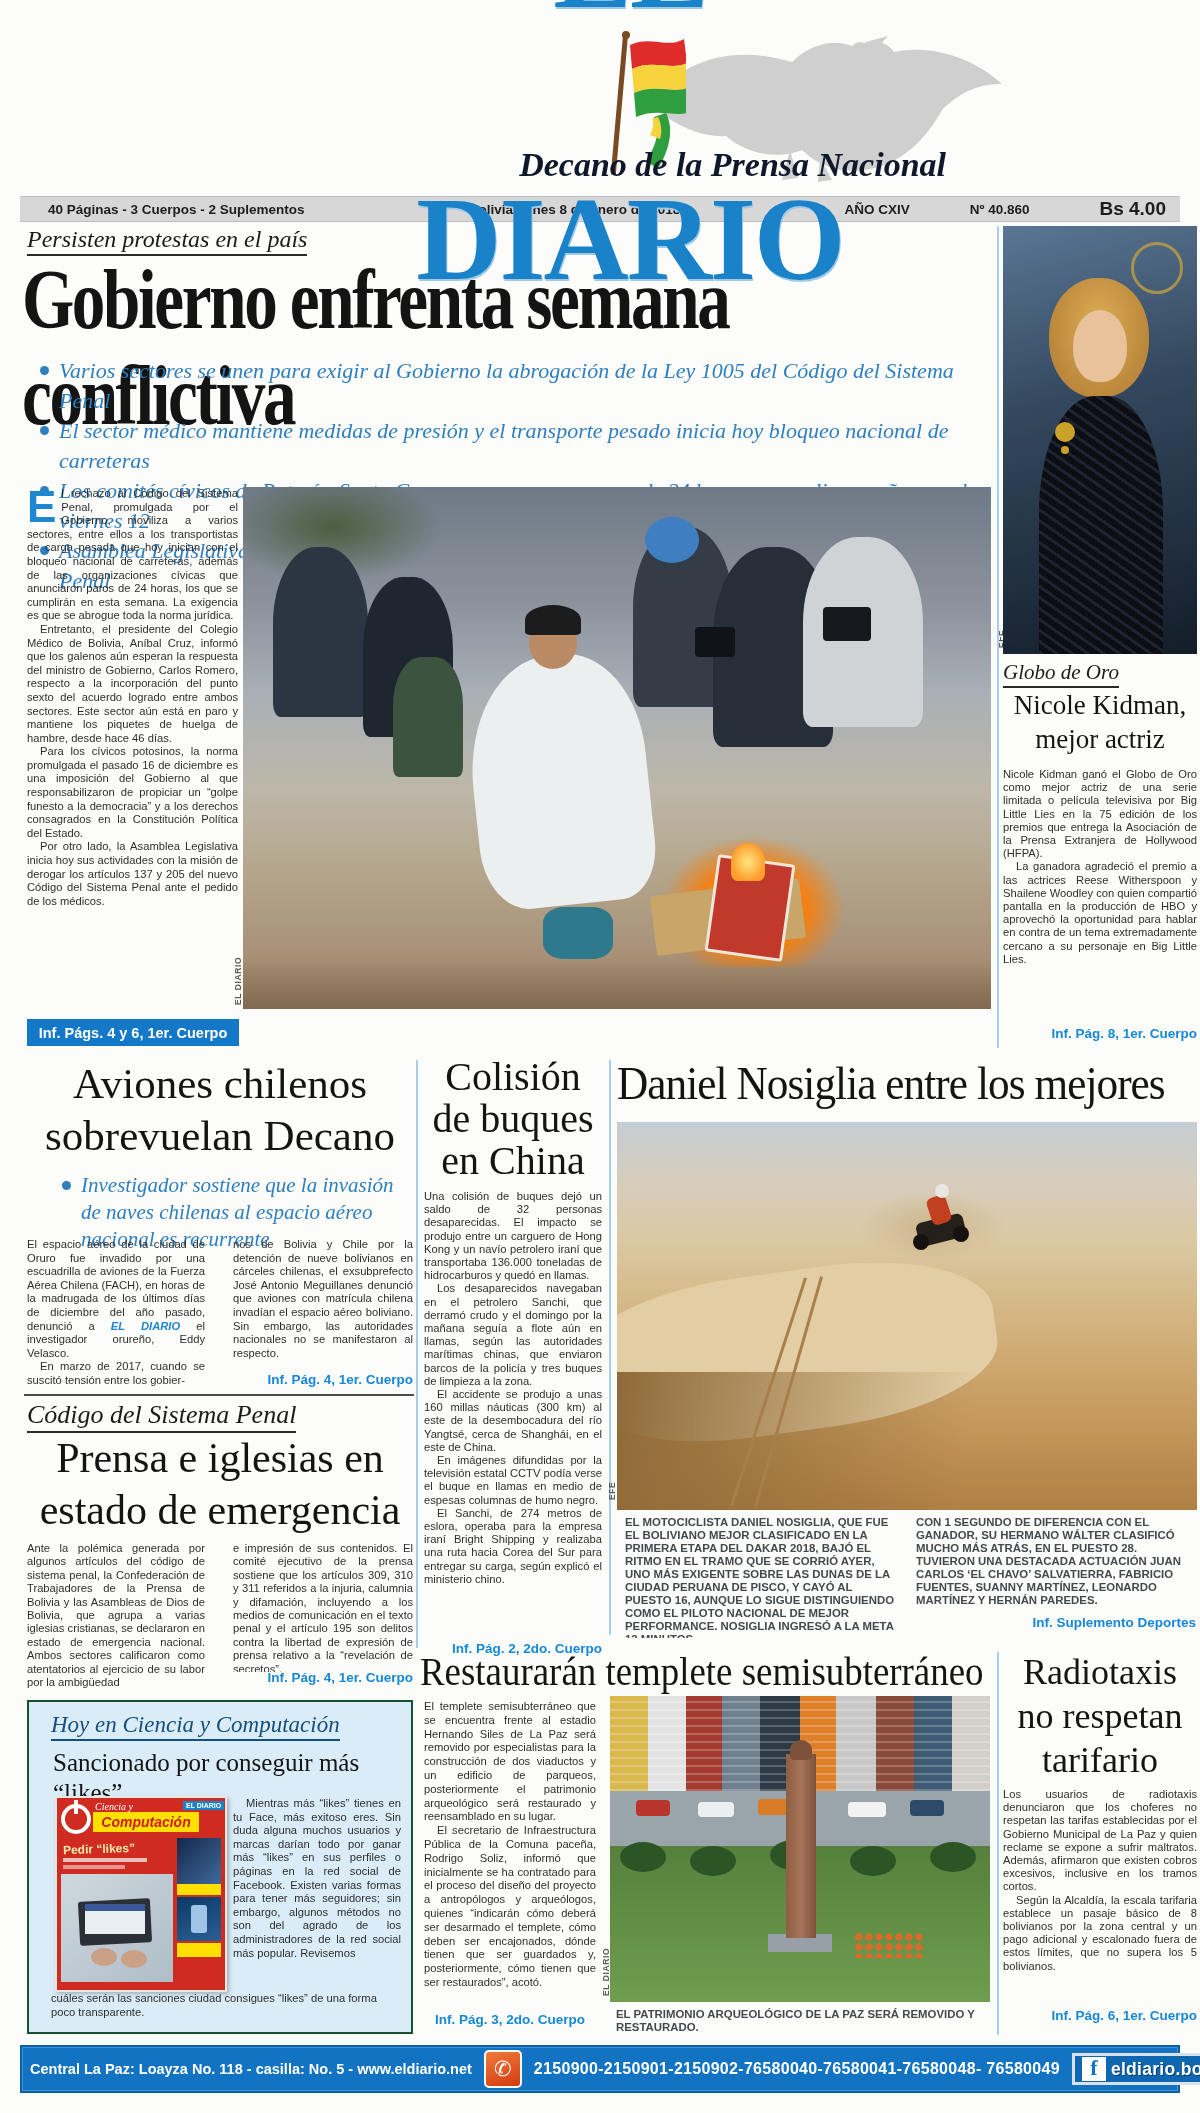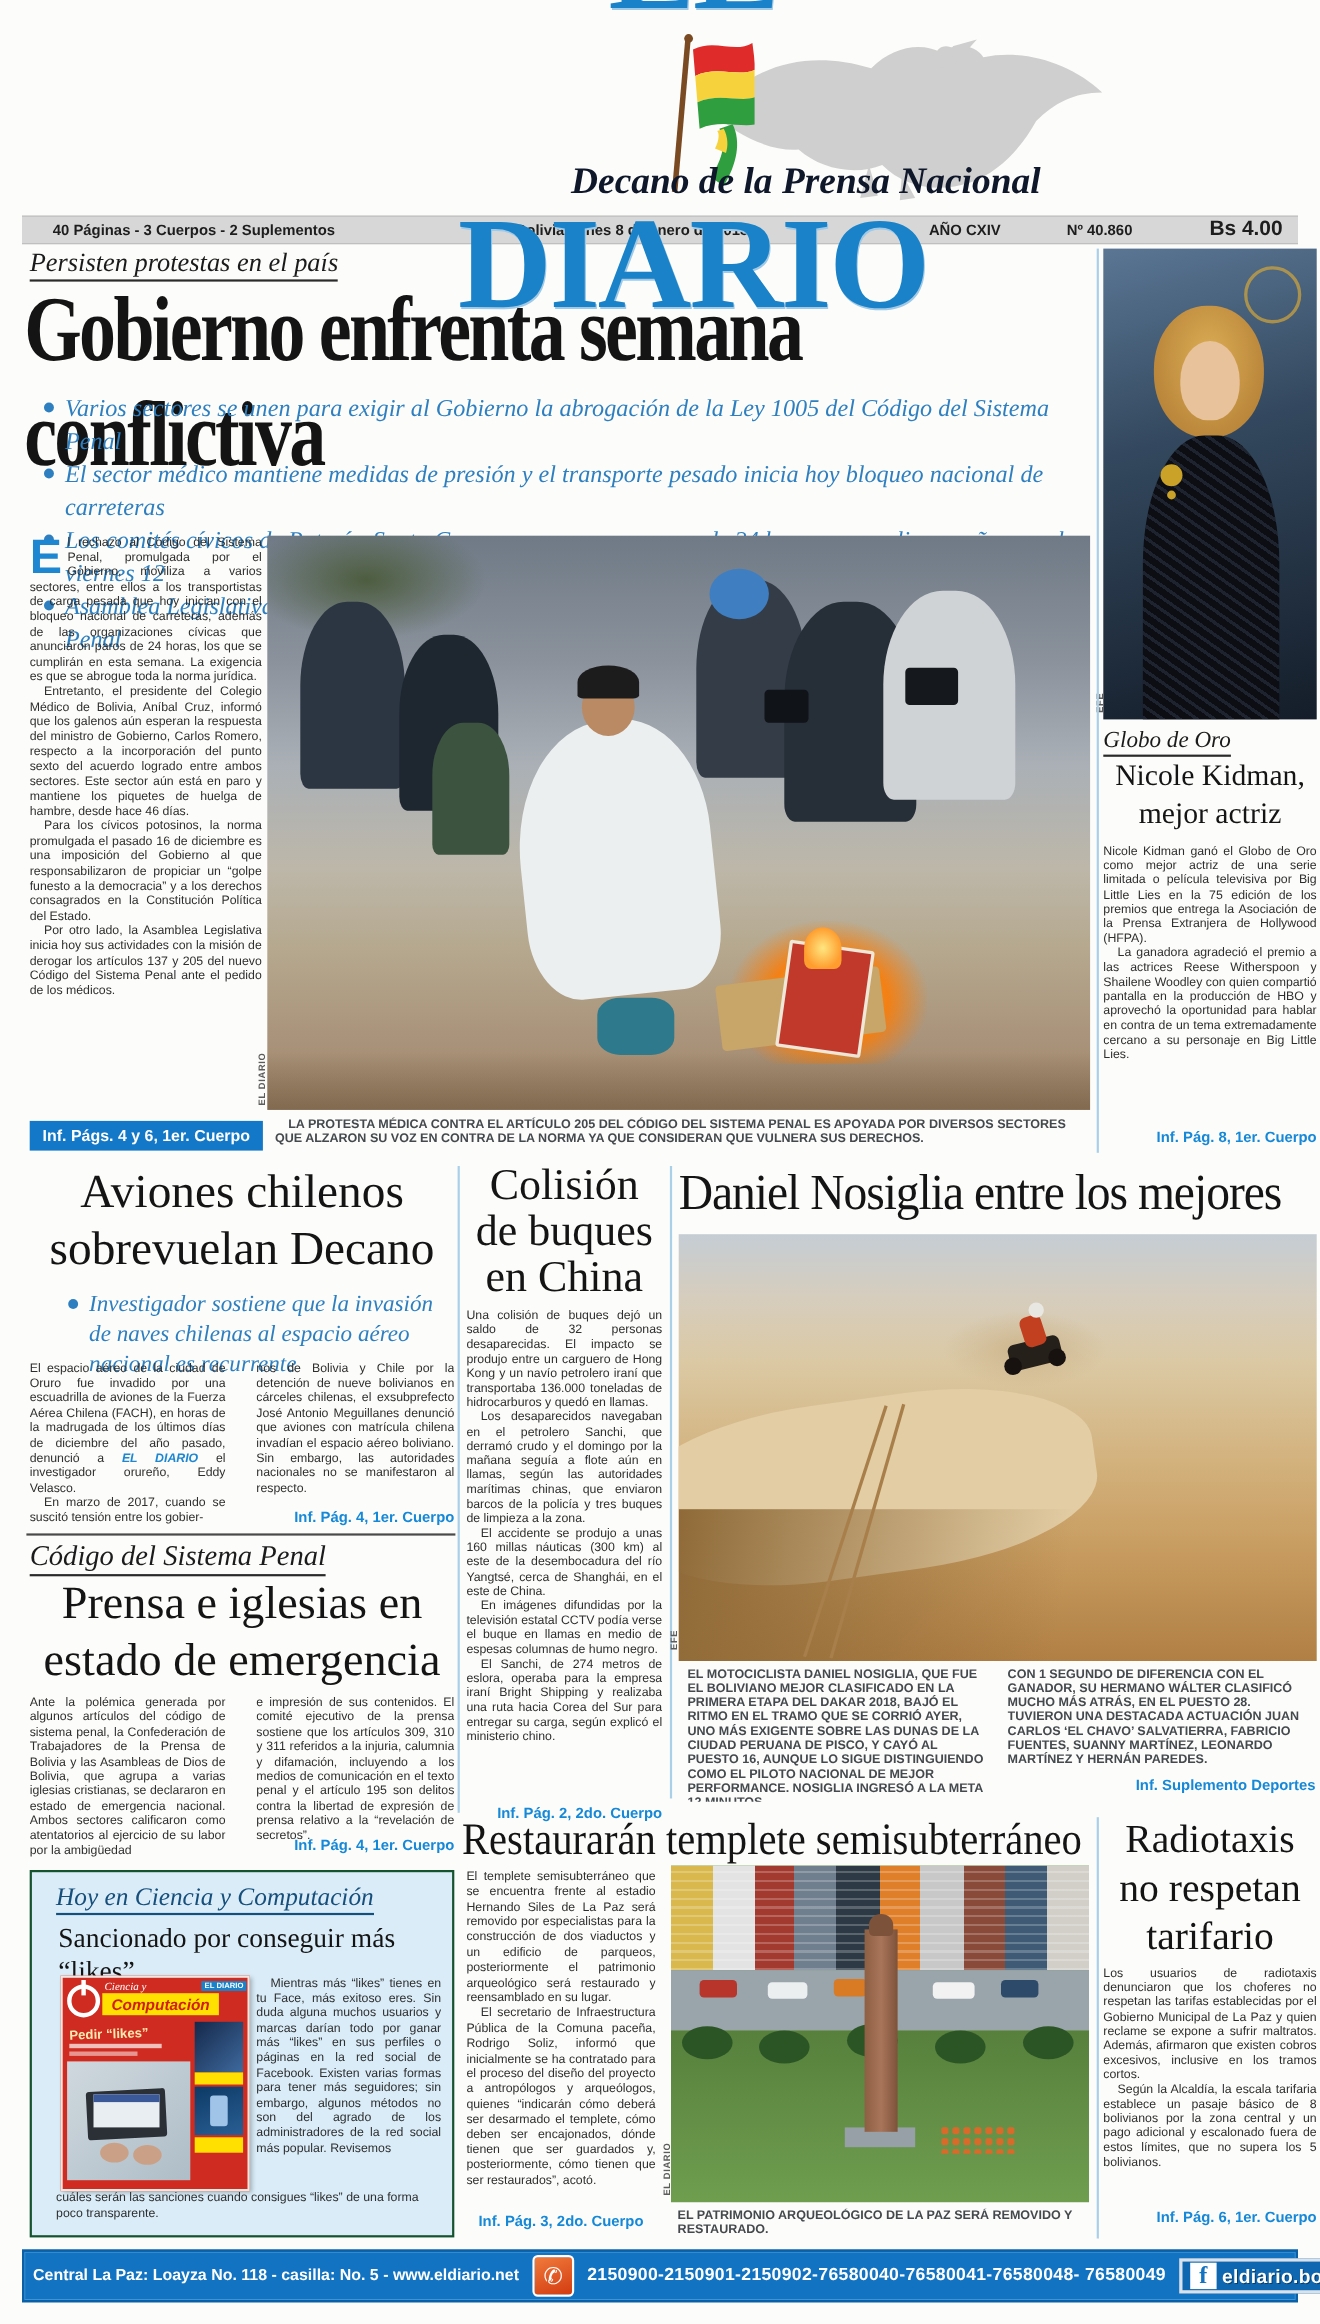--- a/index.html
+++ b/index.html
@@ -141,21 +141,20 @@
     <div class="shape" style="left:282px;top:118px;width:56px;height:30px;background:#1c1c1c;border-radius:50% 50% 10% 10%;"></div>
     <div class="shape" style="left:300px;top:420px;width:70px;height:52px;background:#2e7a8c;border-radius:30%;"></div>
     <div class="shape" style="left:420px;top:350px;width:180px;height:130px;background:radial-gradient(ellipse at 50% 55%,#ffb347 0%,#ff7b00 42%,rgba(255,123,0,0) 72%);opacity:.85;"></div>
     <div class="shape" style="left:410px;top:400px;width:150px;height:60px;background:#c8a568;transform:rotate(-7deg);border-radius:4px;"></div>
     <div class="shape" style="left:468px;top:372px;width:72px;height:92px;background:#c0392b;border:3px solid #efe7d8;transform:rotate(8deg);border-radius:3px;"></div>
     <div class="shape" style="left:488px;top:356px;width:34px;height:38px;background:radial-gradient(#ffe680,#ff9d2e 70%);border-radius:50% 50% 20% 20%;"></div>
     <div class="shape" style="left:0;top:470px;width:748px;height:52px;background:linear-gradient(180deg,rgba(120,98,70,.0),rgba(96,76,52,.45));"></div>
   </div>
   <div class="abs vcred" style="left:233px;top:1005px;">EL DIARIO</div>
 
-  <div class="abs caption" style="left:250px;top:1016px;width:742px;height:32px;text-indent:12px;">LA PROTESTA MÉDICA CONTRA EL ARTÍCULO 205 DEL CÓDIGO DEL SISTEMA PENAL ES APOYADA POR DIVERSOS SECTORES QUE ALZARON SU VOZ EN CONTRA DE LA NORMA YA QUE CONSIDERAN QUE VULNERA SUS DERECHOS.</div>
 
   <div class="abs vline" style="left:997px;top:226px;height:822px;"></div>
 
   <div class="abs kicker" style="left:1003px;top:660px;font-size:21px;">Globo de Oro</div>
   <div class="abs headline" style="left:1003px;top:688px;width:194px;font-size:27px;line-height:34px;text-align:center;">Nicole Kidman, mejor actriz</div>
   <div class="abs body-text" style="left:1003px;top:768px;width:194px;height:246px;line-height:13.2px;">
     <p class="ni">Nicole Kidman ganó el Globo de Oro como mejor actriz de una serie limitada o película televisiva por Big Little Lies en la 75 edición de los premios que entrega la Asociación de la Prensa Extranjera de Hollywood (HFPA).</p>
     <p>La ganadora agradeció el premio a las actrices Reese Witherspoon y Shailene Woodley con quien compartió pantalla en la producción de HBO y aprovechó la oportunidad para hablar en contra de un tema extremadamente cercano a su personaje en Big Little Lies.</p>
   </div>
   <div class="abs inf" style="left:1003px;top:1026px;width:194px;text-align:right;">Inf. Pág. 8, 1er. Cuerpo</div>
@@ -250,21 +249,21 @@
       <div class="shape" style="left:120px;top:86px;width:44px;height:11px;background:#ffe000;"></div>
       <div class="shape" style="left:120px;top:99px;width:44px;height:44px;background:linear-gradient(160deg,#0d3a66,#2a5f94);">
         <div class="shape" style="left:14px;top:8px;width:16px;height:28px;background:#9fc4e8;border-radius:3px;"></div>
       </div>
       <div class="shape" style="left:120px;top:145px;width:44px;height:14px;background:#ffe000;"></div>
     </div>
     <div class="abs body-text" style="left:204px;top:95px;width:168px;height:192px;line-height:13.6px;">
       <p class="ni" style="text-indent:13px;">Mientras más “likes” tienes en tu Face, más exitoso eres. Sin duda alguna muchos usuarios y marcas darían todo por ganar más “likes” en sus perfiles o páginas en la red social de Facebook. Existen varias formas para tener más seguidores; sin embargo, algunos métodos no son del agrado de los administradores de la red social más popular. Revisemos</p>
     </div>
     <div class="abs body-text" style="left:22px;top:290px;width:352px;height:30px;text-align:left;">
-      <p class="ni">cuáles serán las sanciones cuando consigues “likes” de una forma poco transparente.</p>
+      <p class="ni">cuáles serán las sanciones ciudad consigues “likes” de una forma poco transparente.</p>
     </div>
   </div>
 
   <div class="abs headline" style="left:420px;top:1648px;width:640px;font-size:41px;line-height:46px;transform:scaleX(.9);transform-origin:left top;white-space:nowrap;">Restaurarán templete semisubterráneo</div>
   <div class="abs body-text" style="left:424px;top:1700px;width:172px;height:306px;line-height:13.8px;">
     <p class="ni">El templete semisubterráneo que se encuentra frente al estadio Hernando Siles de La Paz será removido por especialistas para la construcción de dos viaductos y un edificio de parqueos, posteriormente el patrimonio arqueológico será restaurado y reensamblado en su lugar.</p>
     <p>El secretario de Infraestructura Pública de la Comuna paceña, Rodrigo Soliz, informó que inicialmente se ha contratado para el proceso del diseño del proyecto a antropólogos y arqueólogos, quienes “indicarán cómo deberá ser desarmado el templete, cómo deben ser encajonados, dónde tienen que ser guardados y, posteriormente, cómo tienen que ser restaurados”, acotó.</p>
   </div>
   <div class="abs inf" style="left:424px;top:2012px;width:172px;text-align:center;">Inf. Pág. 3, 2do. Cuerpo</div>
   <div class="abs photo" style="left:610px;top:1696px;width:380px;height:306px;background:#6f9e4f;">

